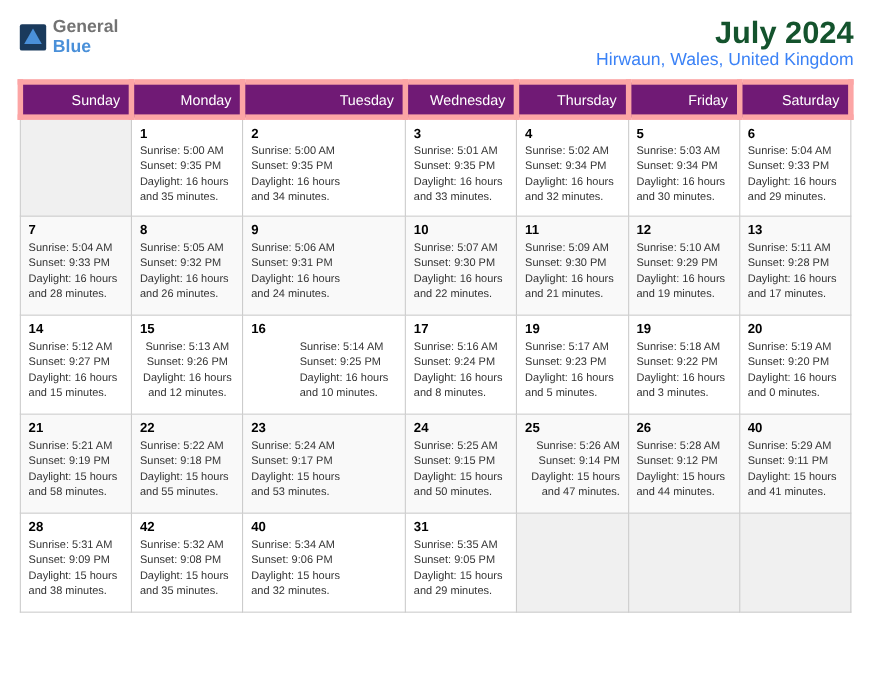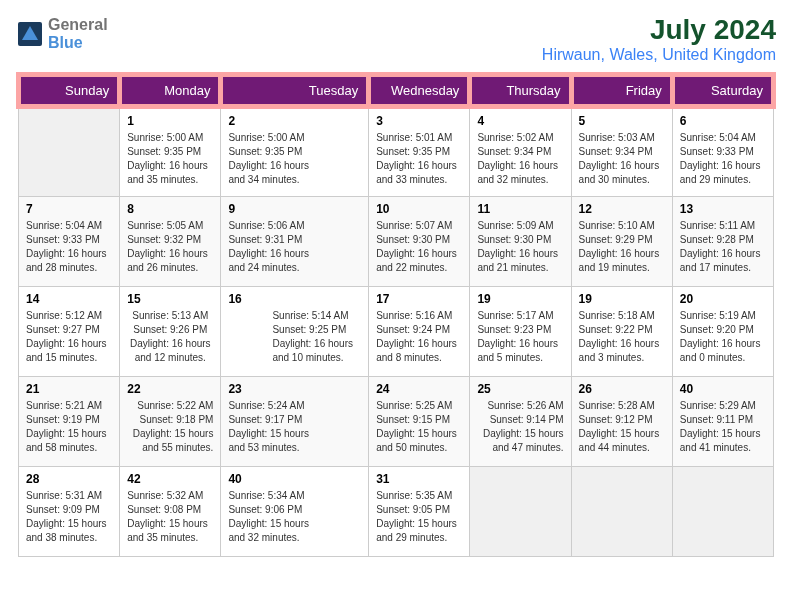--- a/index.html
+++ b/index.html
@@ -262,21 +262,21 @@
       <tr>
         <td>
           <span class="date-num">21</span>
           <div class="cell-content" style="white-space: pre-line;">Sunrise: 5:21 AM
 Sunset: 9:19 PM
 Daylight: 15 hours
 and 58 minutes.</div>
         </td>
         <td>
           <span class="date-num">22</span>
-          <div class="cell-content" style="white-space: pre-line; text-align: right;">Sunrise: 5:22 AM
+          <div class="cell-content" style="white-space: pre-line;">Sunrise: 5:22 AM
 Sunset: 9:18 PM
 Daylight: 15 hours
 and 55 minutes.</div>
         </td>
         <td>
           <span class="date-num">23</span>
           <div class="cell-content" style="white-space: pre-line;">Sunrise: 5:24 AM
 Sunset: 9:17 PM
 Daylight: 15 hours
 and 53 minutes.</div>

